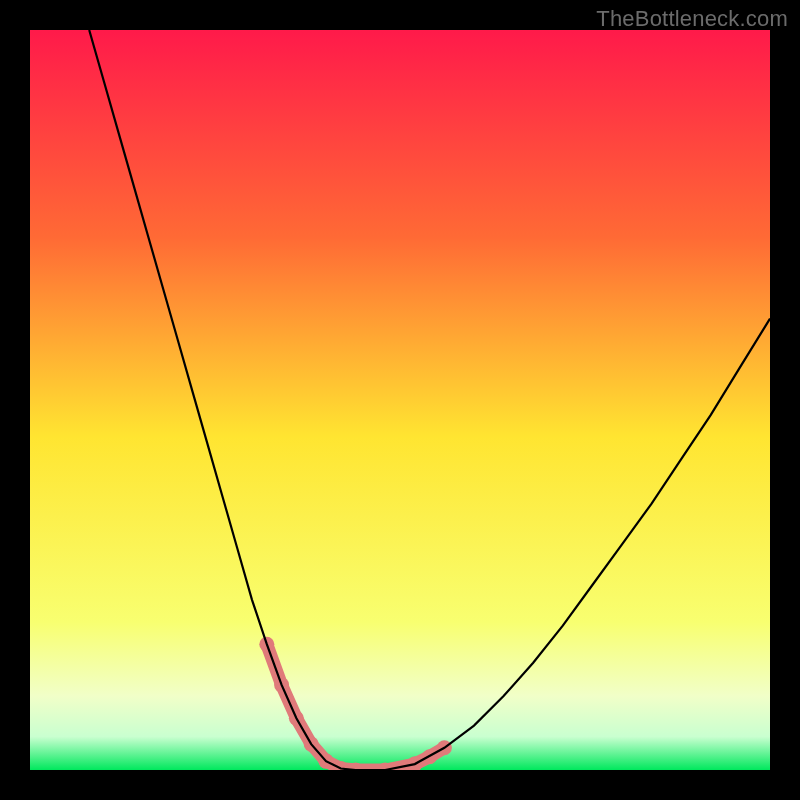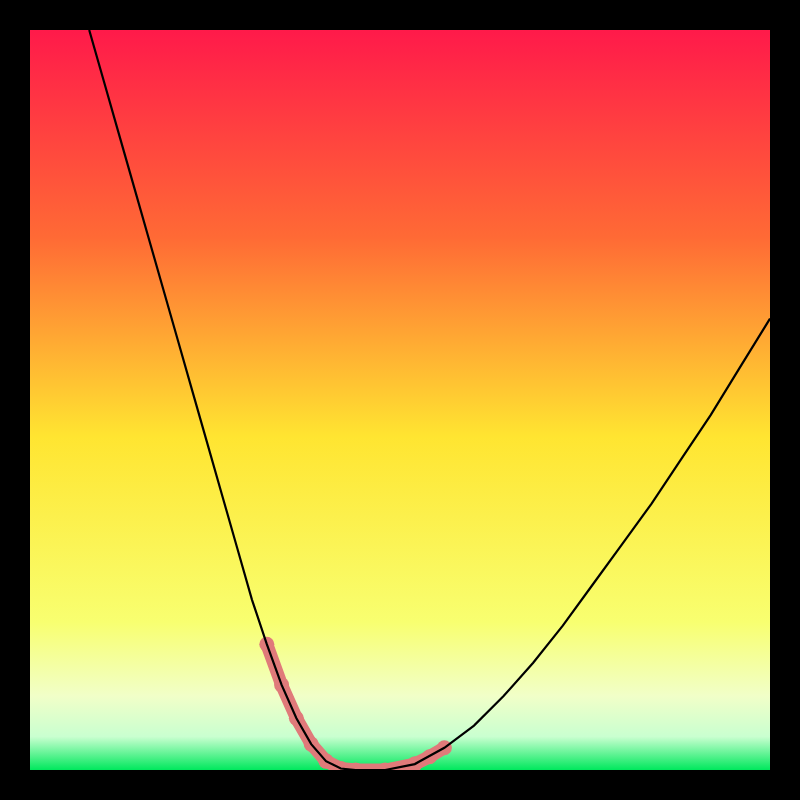--- a/index.html
+++ b/index.html
@@ -71,13 +71,14 @@
           <circle cx="384.80" cy="734.08" r="7.5" fill="#e07a7a"></circle>
           <path d="M384.80 734.08 L399.60 726.68 L414.40 717.80" fill="none" stroke="#e07a7a" stroke-width="13" stroke-linecap="round" stroke-linejoin="round"></path>
           <circle cx="384.80" cy="734.08" r="7.5" fill="#e07a7a"></circle>
           <circle cx="399.60" cy="726.68" r="7.5" fill="#e07a7a"></circle>
           <circle cx="414.40" cy="717.80" r="7.5" fill="#e07a7a"></circle>
         </g>
       <path id="curve" fill="none" stroke-width="2.2" d="M59.20 0.00 L74.00 51.80 L88.80 103.60 L103.60 155.40 L118.40 207.20 L133.20 259.00 L148.00 310.80 L162.80 362.60 L177.60 414.40 L192.40 466.20 L207.20 518.00 L222.00 569.80 L236.80 614.20 L251.60 654.90 L266.40 688.20 L281.20 714.10 L296.00 731.12 L310.80 738.52 L325.60 740.00 L355.20 740.00 L384.80 734.08 L414.40 717.80 L444.00 695.60 L473.60 666.00 L503.20 632.70 L532.80 595.70 L562.40 555.00 L592.00 514.30 L621.60 473.60 L651.20 429.20 L680.80 384.80 L710.40 336.70 L740.00 288.60" stroke="#000000"></path>
     </svg>
   </div>
 
+  <div class="attribution">TheBottleneck.com</div>
 </div>
 
 </body></html>

